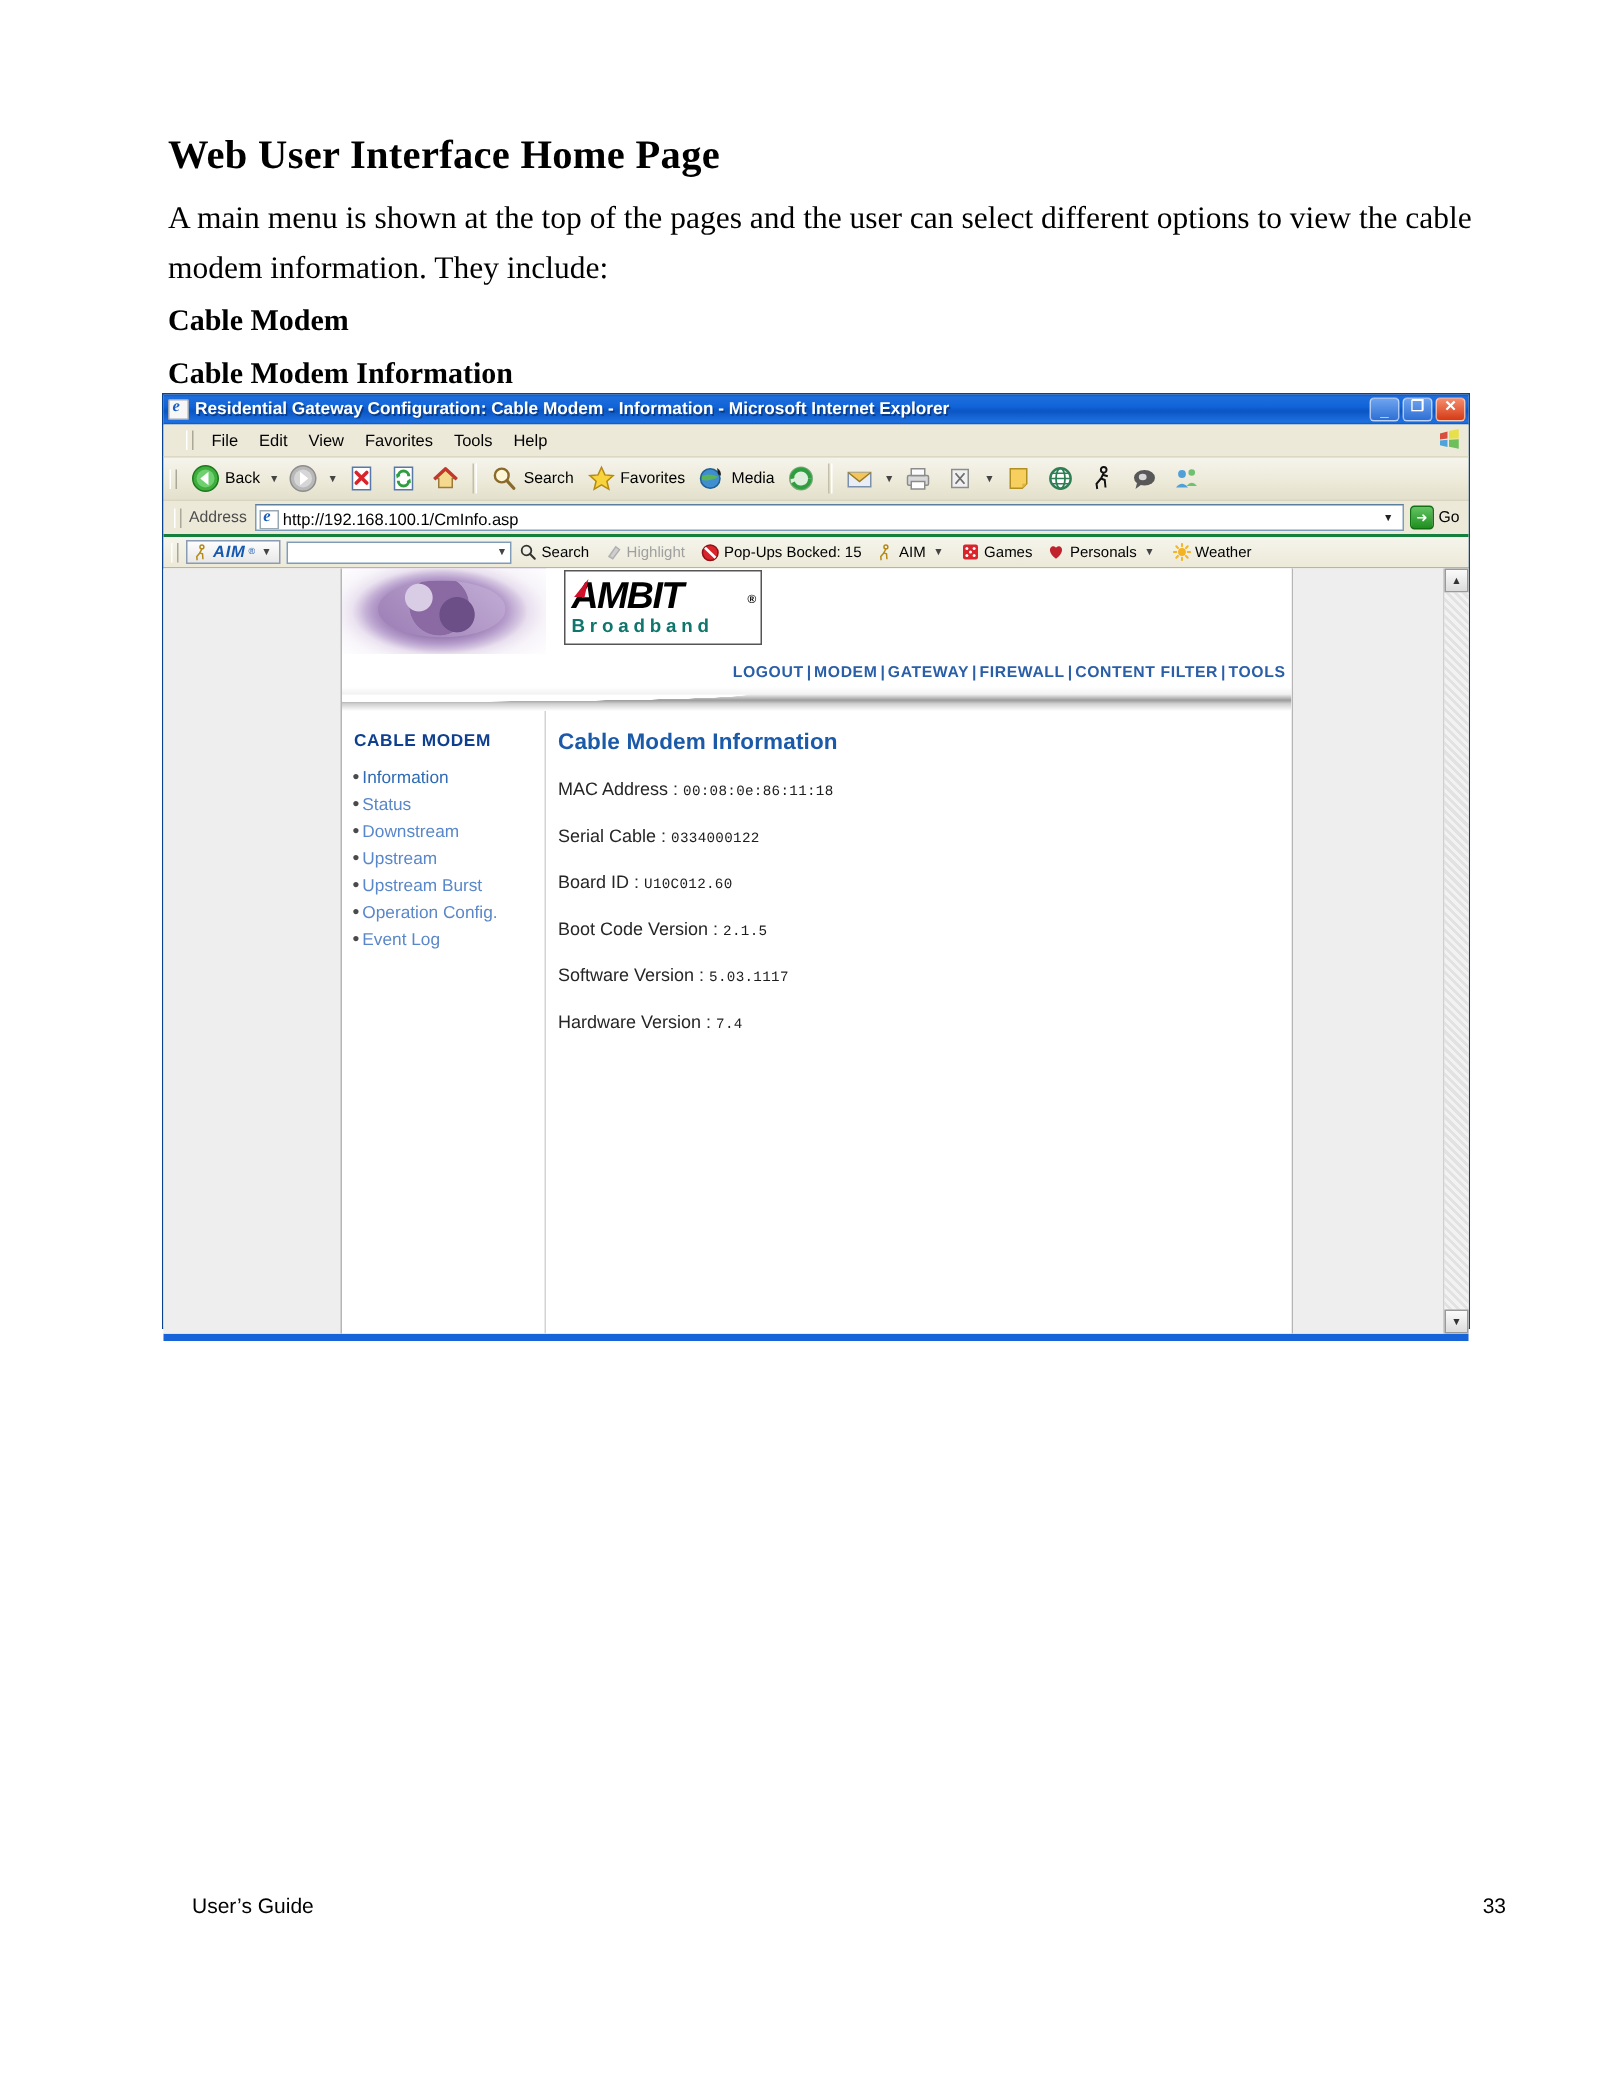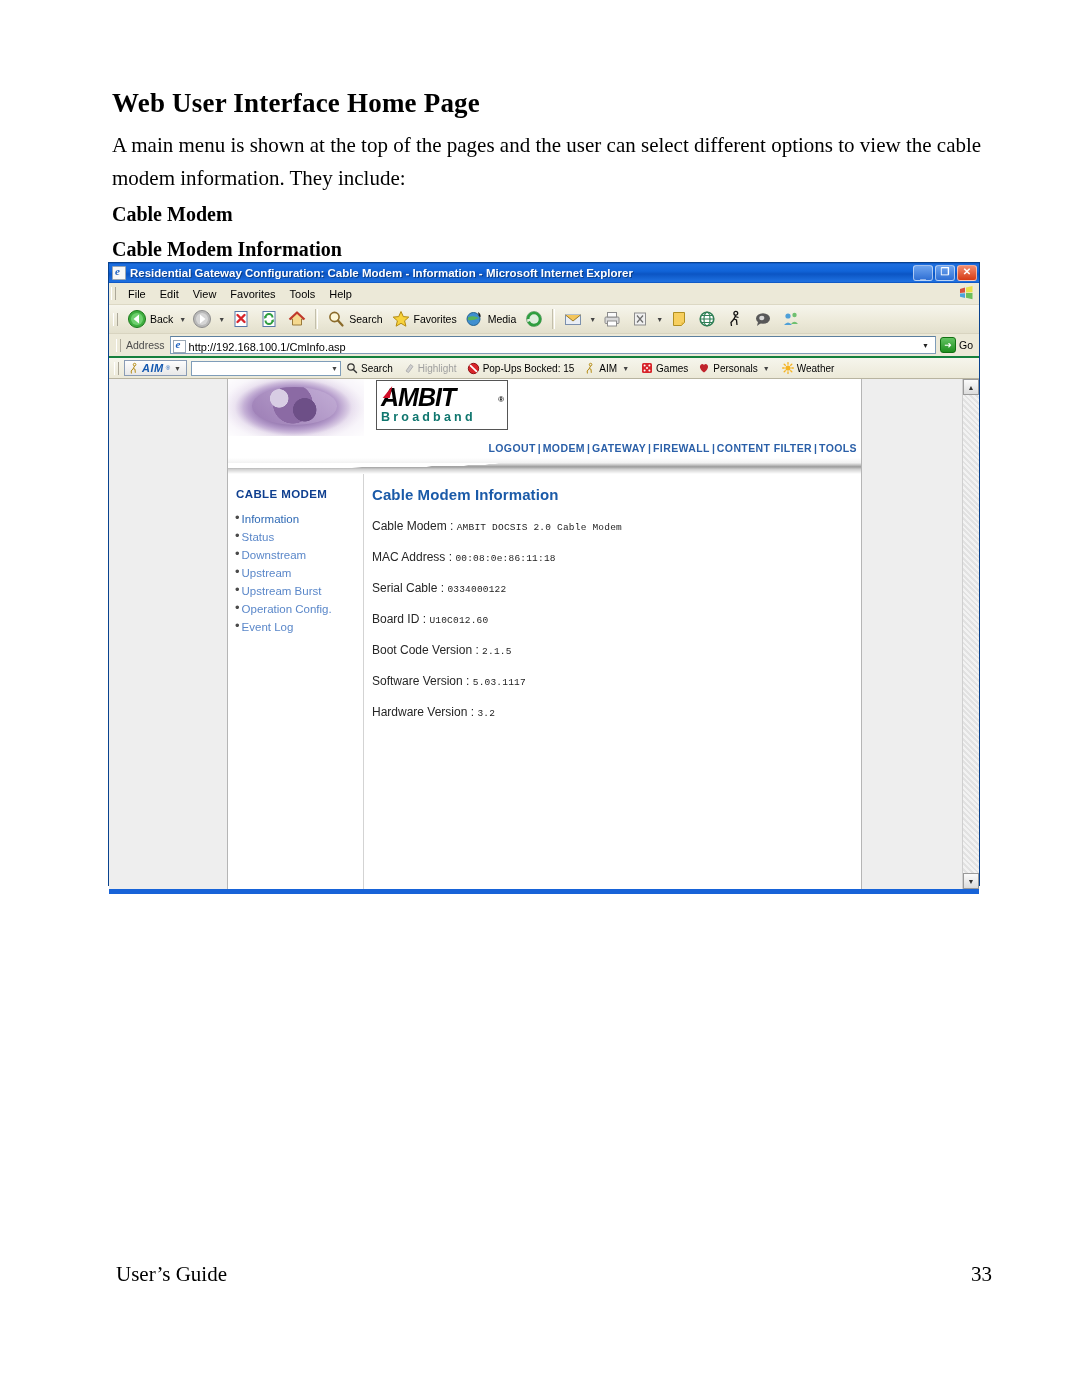--- a/index.html
+++ b/index.html
@@ -113,21 +113,21 @@
   .winbtn span { display:block; line-height: 1; transform: translateY(-1px); }
   .winbtn.min span { transform: translateY(2px); }
 
   
   .menubar {
     height: 21px;
     background: #ece9d8;
     display: flex;
     align-items: center;
     border-bottom: 1px solid #dcd8c4;
-    padding-left: 2px;
+    padding-left: 15px;
     position: relative;
   }
   .gripper {
     width: 3px; height: 13px;
     border-left: 1px solid #fff;
     border-right: 1px solid #aca899;
     margin-right: 5px;
   }
   .menu-item {
     font-size: 11px;
@@ -483,28 +483,28 @@
   }
 
   .blue-footer {
     height: 5px;
     background: #1763d8;
   }
 
   
   .pagefoot {
     position: absolute;
-    left: 116px;
+    left: 128px;
     top: 1262px;
     width: 876px;
     display: flex;
     justify-content: space-between;
     align-items: baseline;
-    font-family: Liberation Serif, serif;
-    font-size: 21px;
+    font-family: Liberation Sans, sans-serif;
+    font-size: 14px;
     color: #000;
   }
 </style>
 </head>
 <body>
 
 <div class="doc">
   <h1 class="doc-h1">Web User Interface Home Page</h1>
   <p class="doc-p">A main menu is shown at the top of the pages and the user can select different options to view the cable modem information. They include:</p>
   <div class="doc-h2">Cable Modem</div>
@@ -886,24 +886,20 @@
           <div class="side-link">
               <span class="dot">•</span>
               <span>Event Log</span>
             </div>
         </div>
 
         <div class="amb-main">
           <div class="main-title">Cable Modem Information</div>
 
           <div class="info-row">
-            <span>Cable Modem :</span>
-            <span class="val">AMBIT DOCSIS 2.0 Cable Modem</span>
-          </div>
-          <div class="info-row">
             <span>MAC Address :</span>
             <span class="val">00:08:0e:86:11:18</span>
           </div>
           <div class="info-row">
             <span>Serial Cable :</span>
             <span class="val">0334000122</span>
           </div>
           <div class="info-row">
             <span>Board ID :</span>
             <span class="val">U10C012.60</span>
@@ -911,21 +907,21 @@
           <div class="info-row">
             <span>Boot Code Version :</span>
             <span class="val">2.1.5</span>
           </div>
           <div class="info-row">
             <span>Software Version :</span>
             <span class="val">5.03.1117</span>
           </div>
           <div class="info-row">
             <span>Hardware Version :</span>
-            <span class="val">3.2</span>
+            <span class="val">7.4</span>
           </div>
         </div>
       </div>
     </div>
 
     <div class="vp-right-margin"></div>
 
     <div class="vscroll">
       <div class="sb-btn">▲</div>
       <div class="sb-track"></div>

